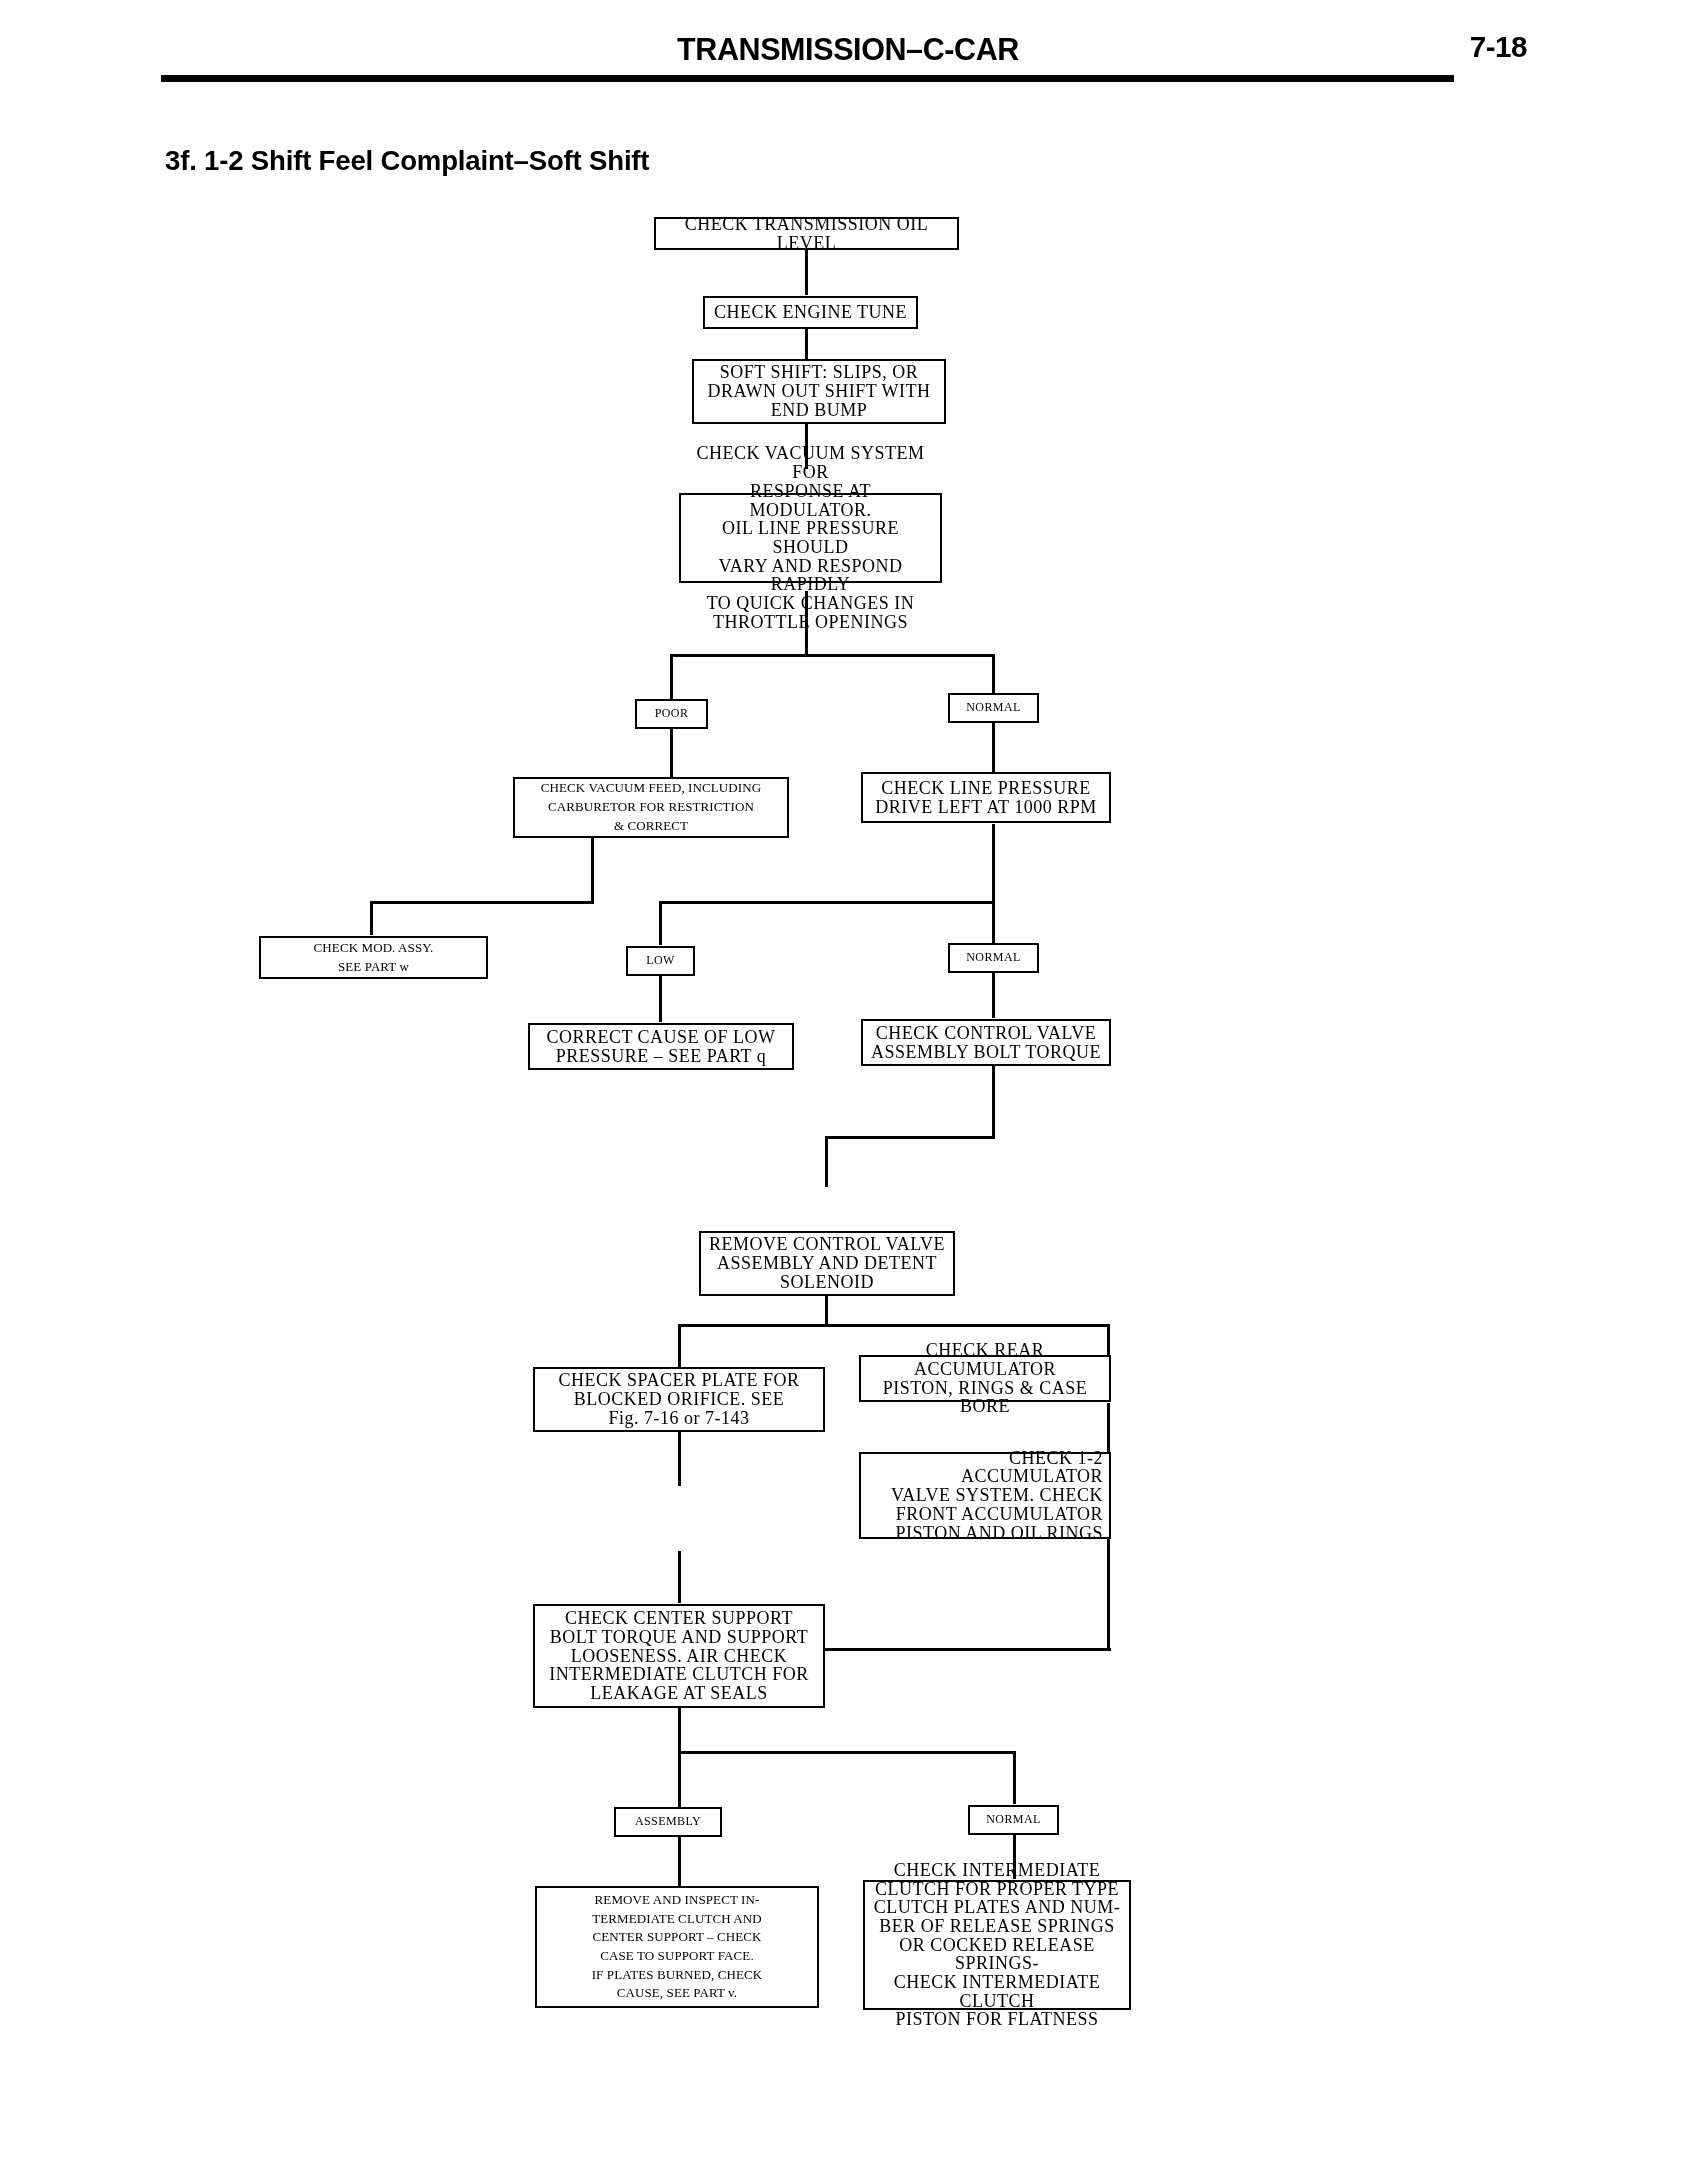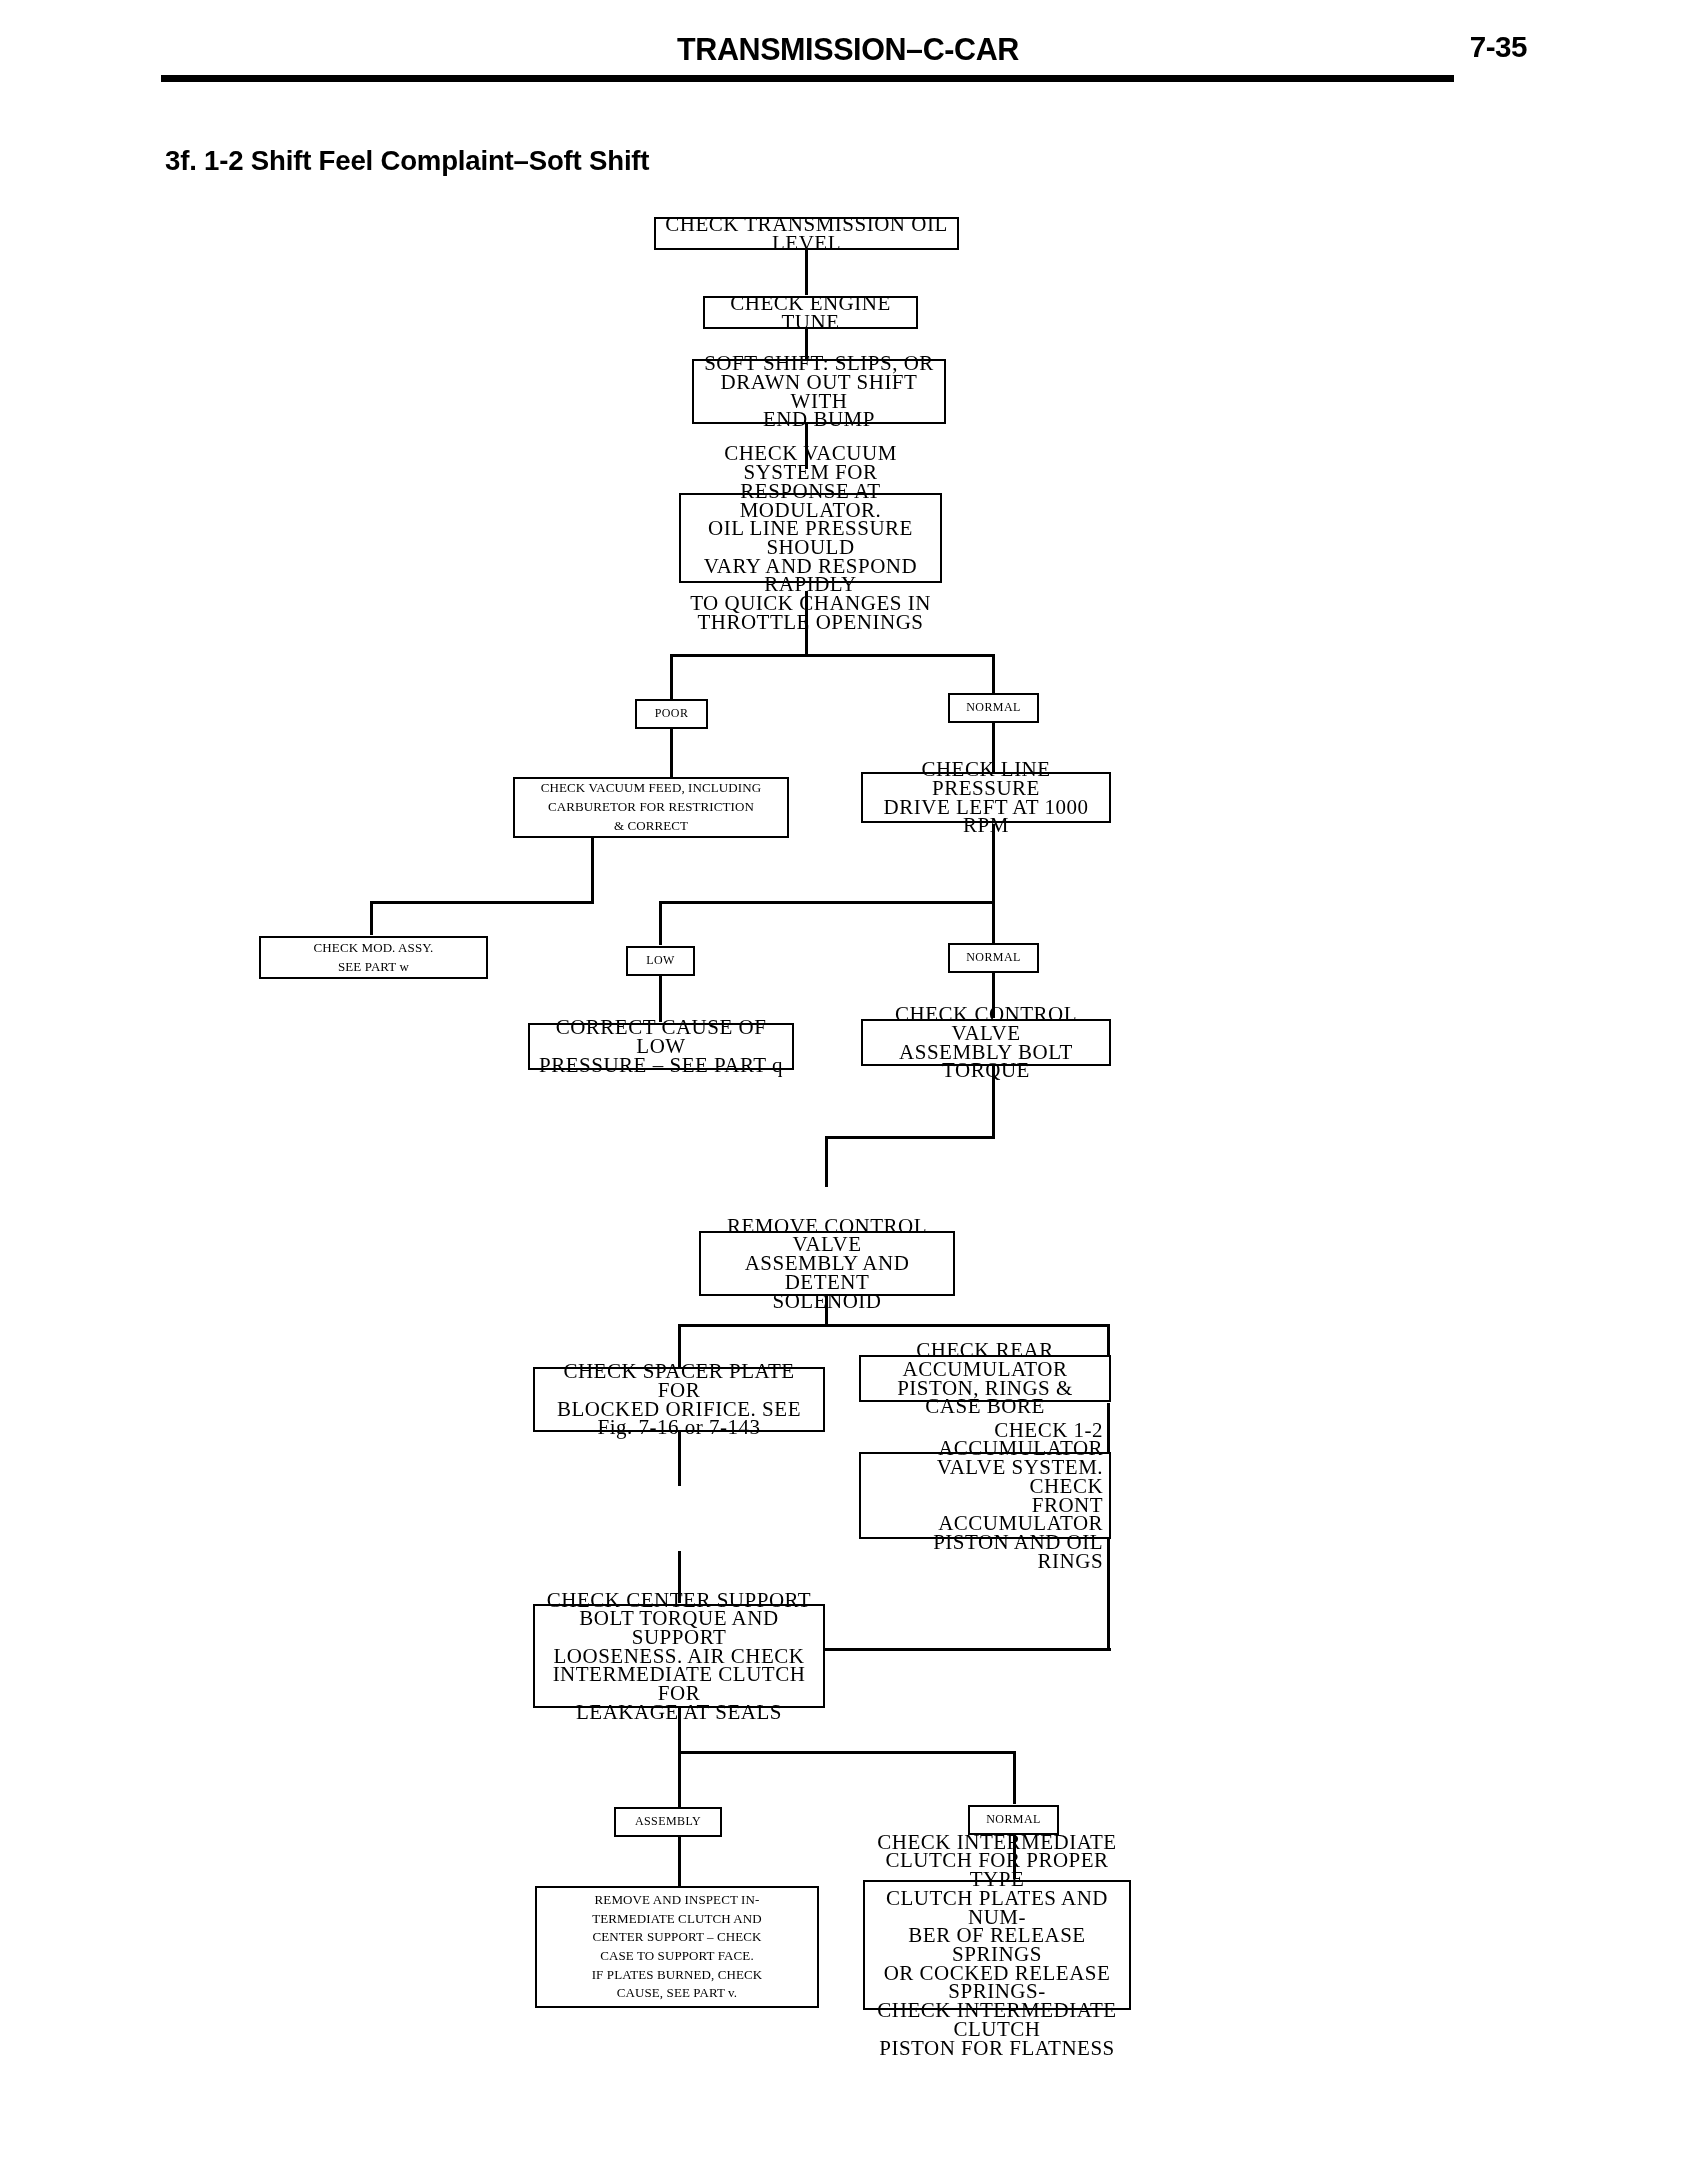--- a/index.html
+++ b/index.html
@@ -71,21 +71,21 @@
   .node {
     position: absolute;
     box-sizing: border-box;
     border: 2px solid #000000;
     background: #ffffff;
     display: flex;
     align-items: center;
     justify-content: center;
     text-align: center;
     font-family: "Liberation Serif", serif;
-    font-size: 21px;
+    font-size: 18px;
     line-height: 18.7px;
     letter-spacing: 0.5px;
     padding: 3px 5.9px;
     z-index: 2;
     white-space: pre-line;
   }
   .node.small {
     font-size: 12px;
     letter-spacing: 0.4px;
   }
@@ -101,21 +101,21 @@
     z-index: 1;
   }
   .line-v { width: 3px; }
   .line-h { height: 3px; }
 </style>
 </head>
 <body>
 
 <div id="page-header">
   <div id="header-title">TRANSMISSION–C-CAR</div>
-  <div id="header-page-number">7-35</div>
+  <div id="header-page-number">7-18</div>
   <div id="header-rule"></div>
 </div>
 
 <div id="section-heading">3f.  1-2 Shift Feel Complaint–Soft Shift</div>
 
 <div id="flowchart">
 
   <div class="node" style="left:654px; top:217px; width:305px; height:33px;">CHECK TRANSMISSION OIL LEVEL</div>
   <div class="line-v" style="left:805px; top:250px; width:3px; height:45px;"></div>
 

